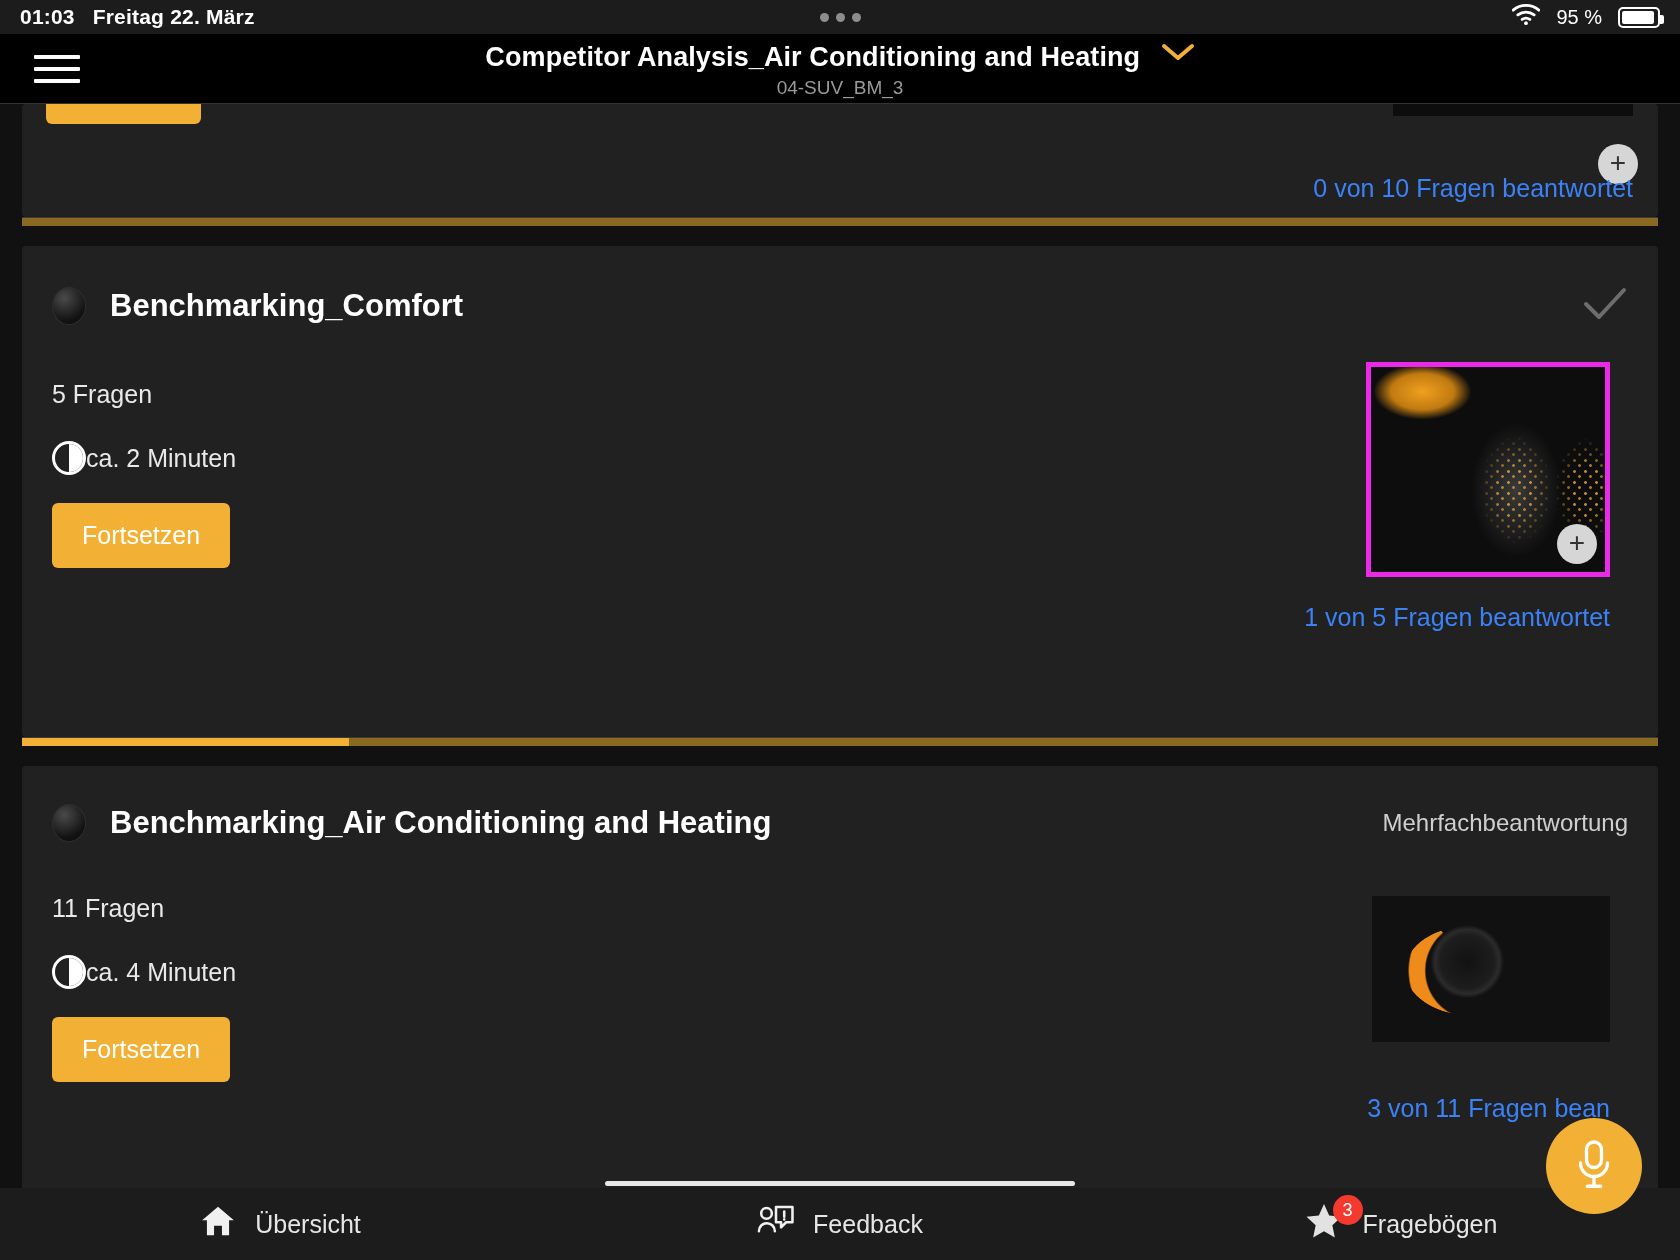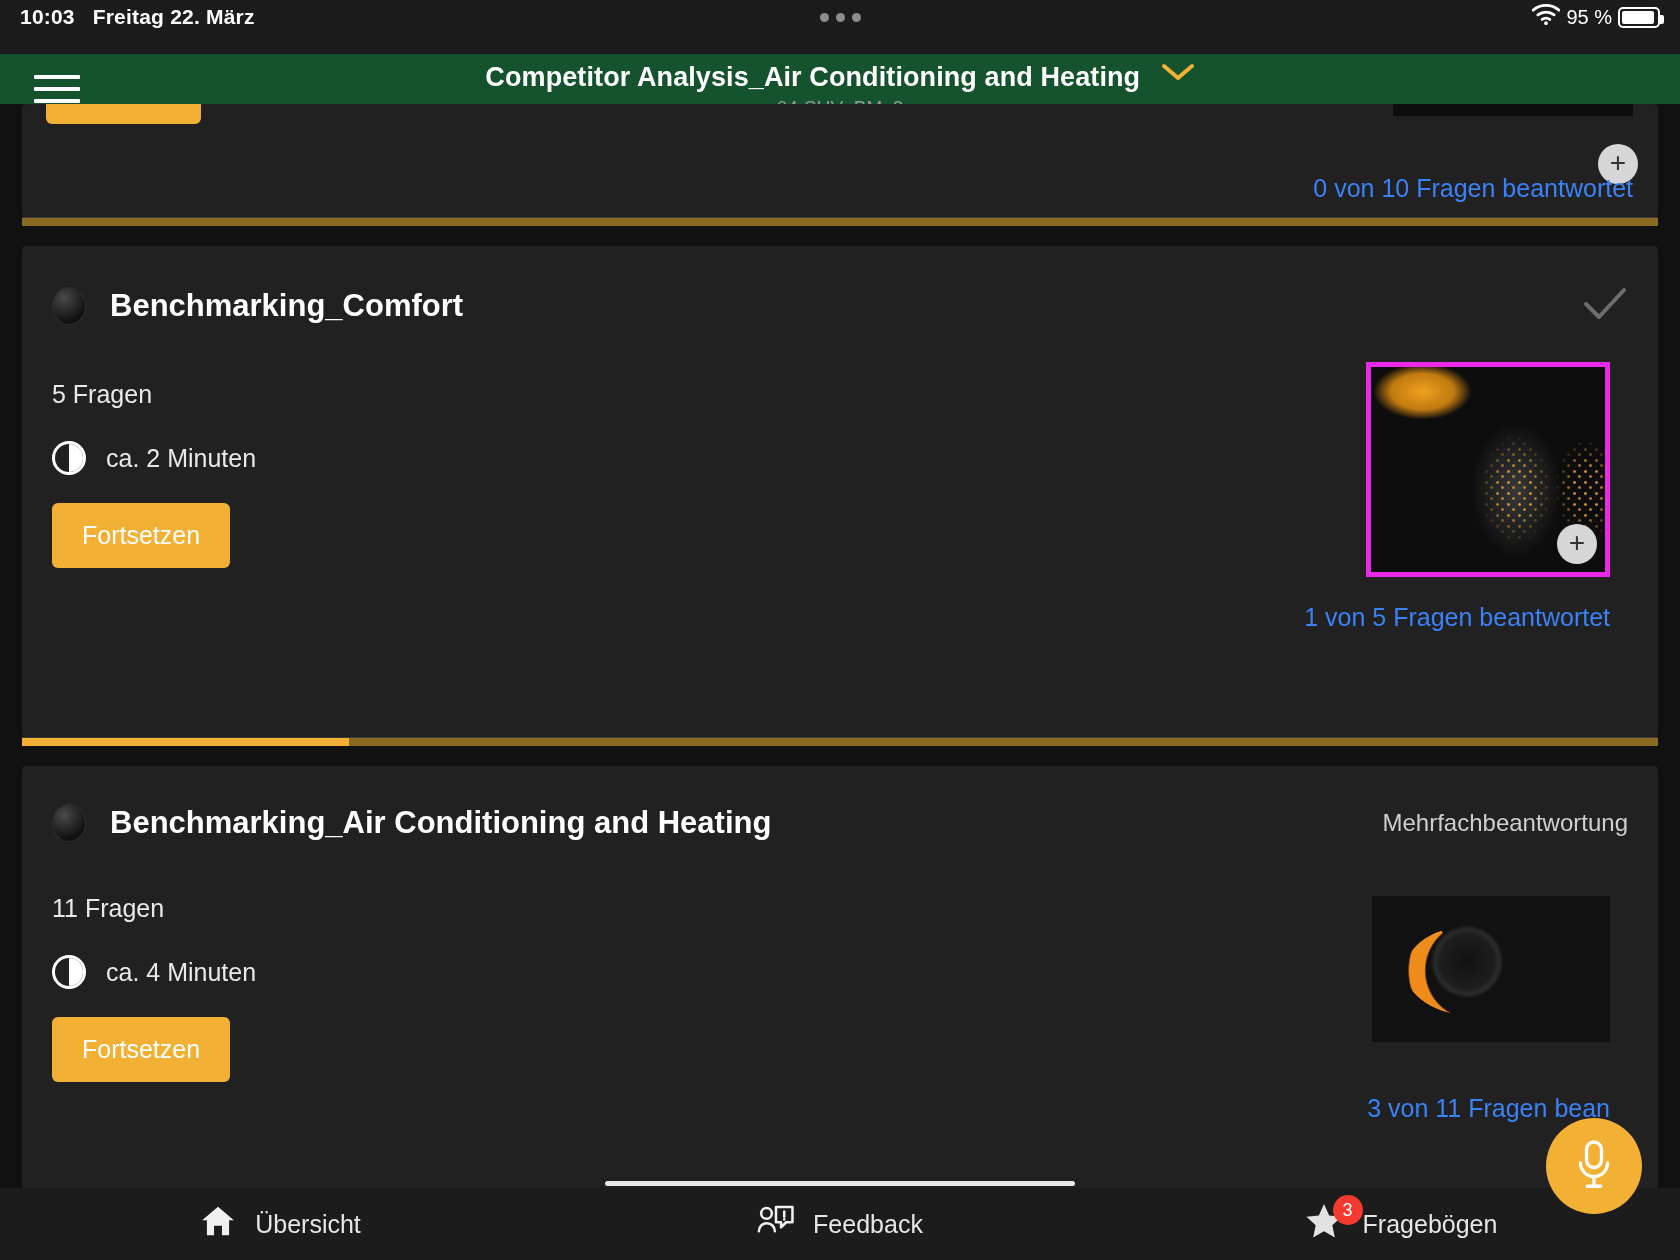--- a/index.html
+++ b/index.html
@@ -14,32 +14,32 @@
   
   .statusbar{
     position:absolute; top:0; left:0; width:1680px; height:34px;
     display:flex; align-items:center; background:#1c1c1c;
   }
   .sb-left{ display:flex; align-items:center; gap:18px; padding-left:20px;
             font-size:21px; font-weight:bold; letter-spacing:.2px; }
   .sb-center{ position:absolute; left:0; right:0; text-align:center; }
   .dots{ display:inline-flex; gap:7px; }
   .dots i{ width:9px;height:9px;border-radius:50%;background:#8d8d8d;display:block; }
-  .sb-right{ position:absolute; right:20px; display:flex; align-items:center; gap:6px;
+  .sb-right{ position:absolute; right:20px; display:flex; align-items:center; gap:16px;
              font-size:20px; font-weight:500; }
   .batt{ width:42px;height:21px;border:2px solid #fff;border-radius:5px;position:relative;
          display:flex;align-items:center;padding:2px; }
   .batt::after{ content:"";position:absolute;right:-6px;top:6px;width:4px;height:9px;
                 background:#fff;border-radius:0 2px 2px 0; }
   .batt i{ display:block;height:100%;width:95%;background:#fff;border-radius:2px; }
 
   
   .header{
     position:absolute; top:34px; left:0; width:1680px; height:70px;
-    background:#14532d; border-bottom:1px solid #343434;margin-top:20px;
+    background:#000000; border-bottom:1px solid #343434;
   }
   .burger{ position:absolute; left:34px; top:50%; transform:translateY(-50%);
            width:46px;height:34px; display:flex;flex-direction:column;justify-content:space-between;
            cursor:pointer; padding:3px 0;}
   .burger span{ display:block;height:4px;background:#fff;border-radius:1px; }
   .htitle-wrap{ position:absolute; left:0; right:0; top:8px; text-align:center; }
   .htitle{ font-size:27px; font-weight:bold; letter-spacing:.1px; display:inline-block; }
   .chev{ display:inline-block; margin-left:16px; vertical-align:4px; }
   .hsub{ font-size:19px; color:#9a9a9a; margin-top:4px; }
 
@@ -59,21 +59,21 @@
            background:radial-gradient(circle at 35% 28%, #4a4a4a 0%, #111 70%);
            border:1px solid #2e2e2e; flex:none; }
   .card-title{ font-size:31px; font-weight:bold; margin-left:24px; }
   .head-right{ margin-left:auto; font-size:24px; color:#cfcfcf; }
   .check{ margin-left:auto; }
 
   
   .card-body{ display:flex; padding:0 48px 0 30px; }
   .col-left{ padding-top:52px; }
   .qcount{ font-size:25px; color:#e9e9e9; }
-  .timerow{ display:flex;align-items:center;gap:20px;margin-top:32px; }
+  .timerow{ display:flex;align-items:center;margin-top:32px; }
   .clock{ width:34px;height:34px;border-radius:50%;border:3px solid #fff;position:relative;
           flex:none; overflow:hidden;}
   .clock::after{ content:"";position:absolute;left:50%;top:0;width:50%;height:100%;background:#fff; }
   .timetxt{ font-size:25px;color:#e9e9e9; }
   .btn{ margin-top:28px; background:#f2b134; color:#fff; border:none;
         font-size:25px; font-family:inherit;
         padding:18px 30px; border-radius:6px; cursor:pointer; }
 
   .col-right{ margin-left:auto; text-align:right; position:relative; padding-top:34px; }
   .thumb{ width:238px;height:212px; position:relative; overflow:hidden; display:inline-block;}
@@ -127,21 +127,21 @@
           width:30px;height:30px;border-radius:50%; display:flex;align-items:center;
           justify-content:center; top:-6px; left:30px; }
   .homebar{ position:absolute; bottom:74px; left:50%; transform:translateX(-50%);
             width:470px; height:5px; background:#e8e8e8; border-radius:3px; }
 </style>
 </head>
 <body>
 
 <div class="statusbar">
   <div class="sb-left">
-    <span>10:03</span>
+    <span>01:03</span>
     <span>Freitag 22. März</span>
   </div>
   <div class="sb-center">
     <span class="dots">
         <i></i>
         <i></i>
         <i></i>
       </span>
   </div>
   <div class="sb-right">

